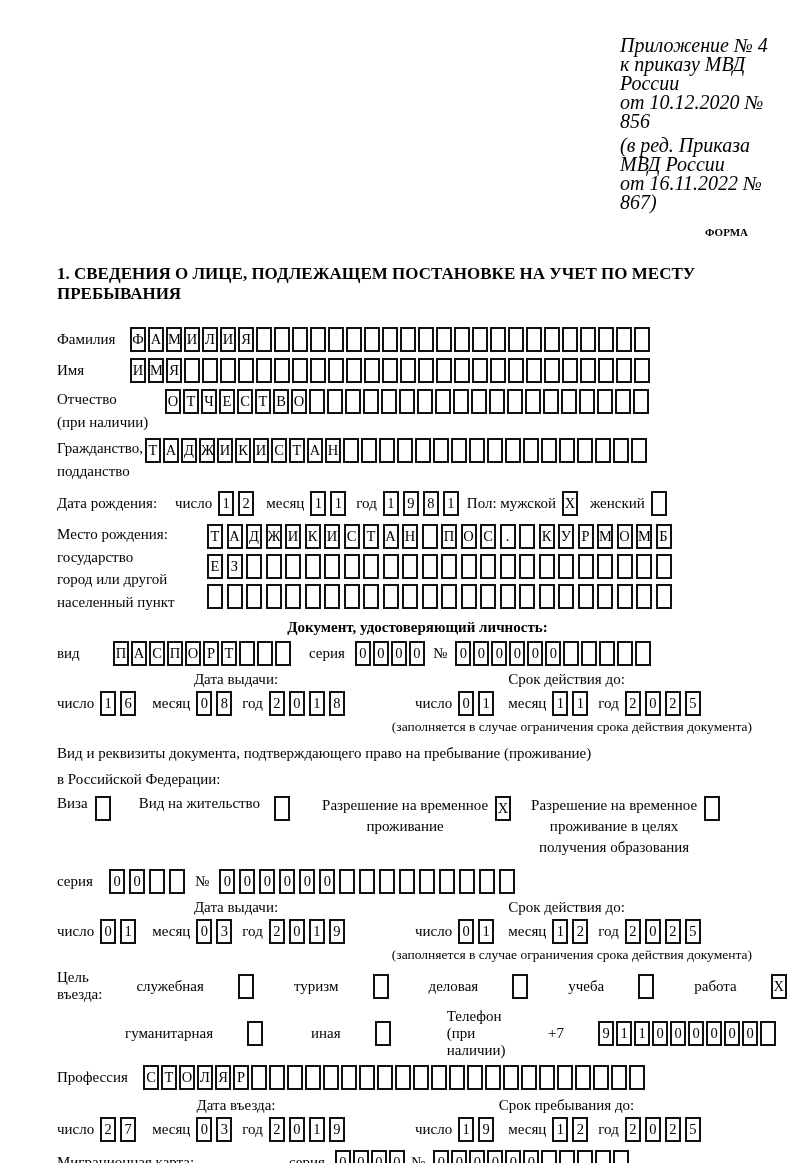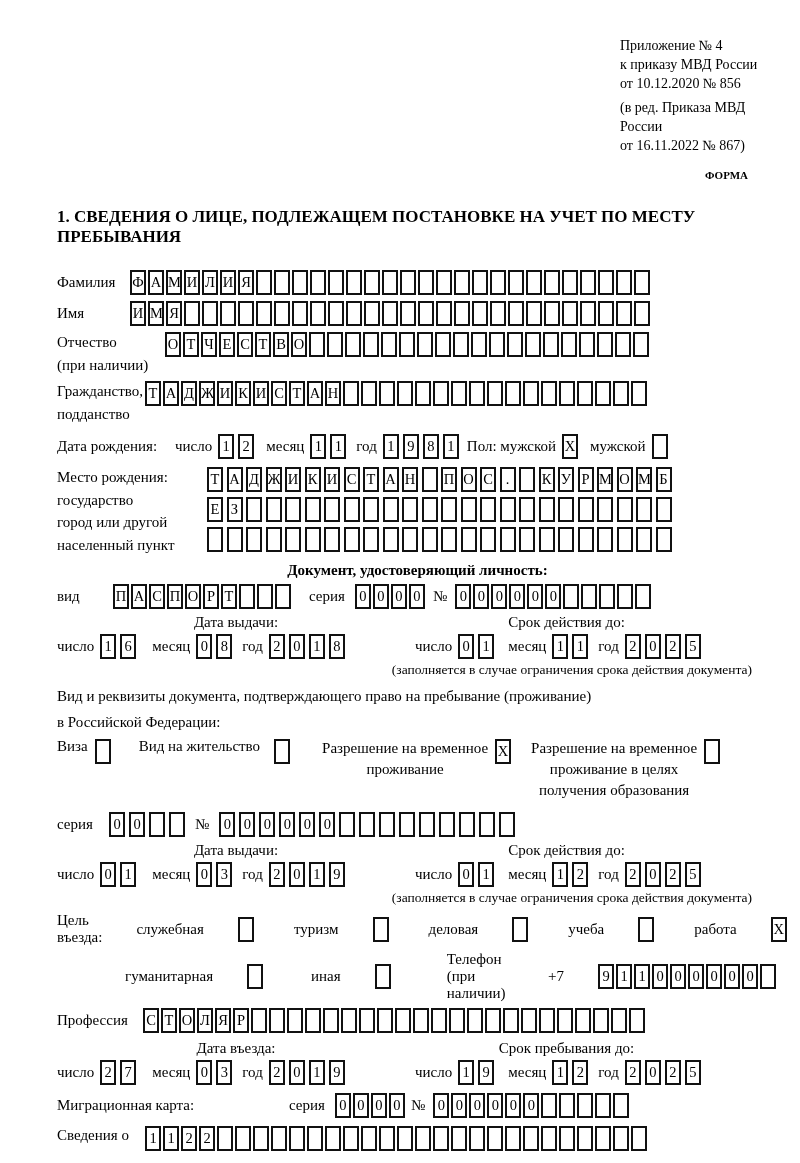--- a/index.html
+++ b/index.html
@@ -17,21 +17,21 @@
     vertical-align:middle; background:#fff;
   }
   .boxrow { white-space:nowrap; height:27px; line-height:25px; }
   .wide .cb { margin-right:3.5px; }
   .dt .cb  { margin-right:4px; }
 
   .row  { display:flex; align-items:center; margin-bottom:4px; }
   .rowt { display:flex; align-items:flex-start; margin-bottom:4px; }
   .lbl  { flex-shrink:0; }
 
-  .hdr { margin-left:563px; font-size:14px; line-height:19px; }
+  .hdr { margin-left:563px; font-size:20px; line-height:19px;font-style:italic; }
   .hdr .g2 { margin-top:5px; }
   .forma { text-align:right; padding-right:30px; font-weight:bold; font-size:11px; margin-top:14px; }
 
   .title { text-align:center; font-weight:bold; font-size:16.5px; line-height:22px; margin-top:20px; letter-spacing:0.3px; }
   .blank-ul { display:inline-block; width:52px; border-bottom:2.5px solid #333; height:14px; margin-left:10px; }
 
   .sec1 { font-weight:bold; font-size:17px; margin-top:26px; margin-bottom:22px; }
 
   .lblcol { line-height:22.5px; }
   .boxcol .boxrow { margin-bottom:3px; }
@@ -114,21 +114,21 @@
       </span>
     <span class="dg">
         <span class="t" style="margin-left:6px">год</span>
       <span class="boxrow"><span class="cb">1</span><span class="cb">9</span><span class="cb">8</span><span class="cb">1</span></span>
       </span>
     <span class="dg">
         <span class="t" style="margin-left:4px">Пол: мужской</span>
       <span class="boxrow"><span class="cb">X</span></span>
       </span>
     <span class="dg">
-        <span class="t" style="margin-left:8px">мужской</span>
+        <span class="t" style="margin-left:8px">женский</span>
       <span class="boxrow"><span class="cb"></span></span>
       </span>
   </div>
 
   <div class="rowt wide" style="margin-top:6px">
     <div class="lbl lblcol" style="width:150px">
       <div>Место рождения:</div>
       <div>государство</div>
       <div>город или другой</div>
       <div>населенный пункт</div>

